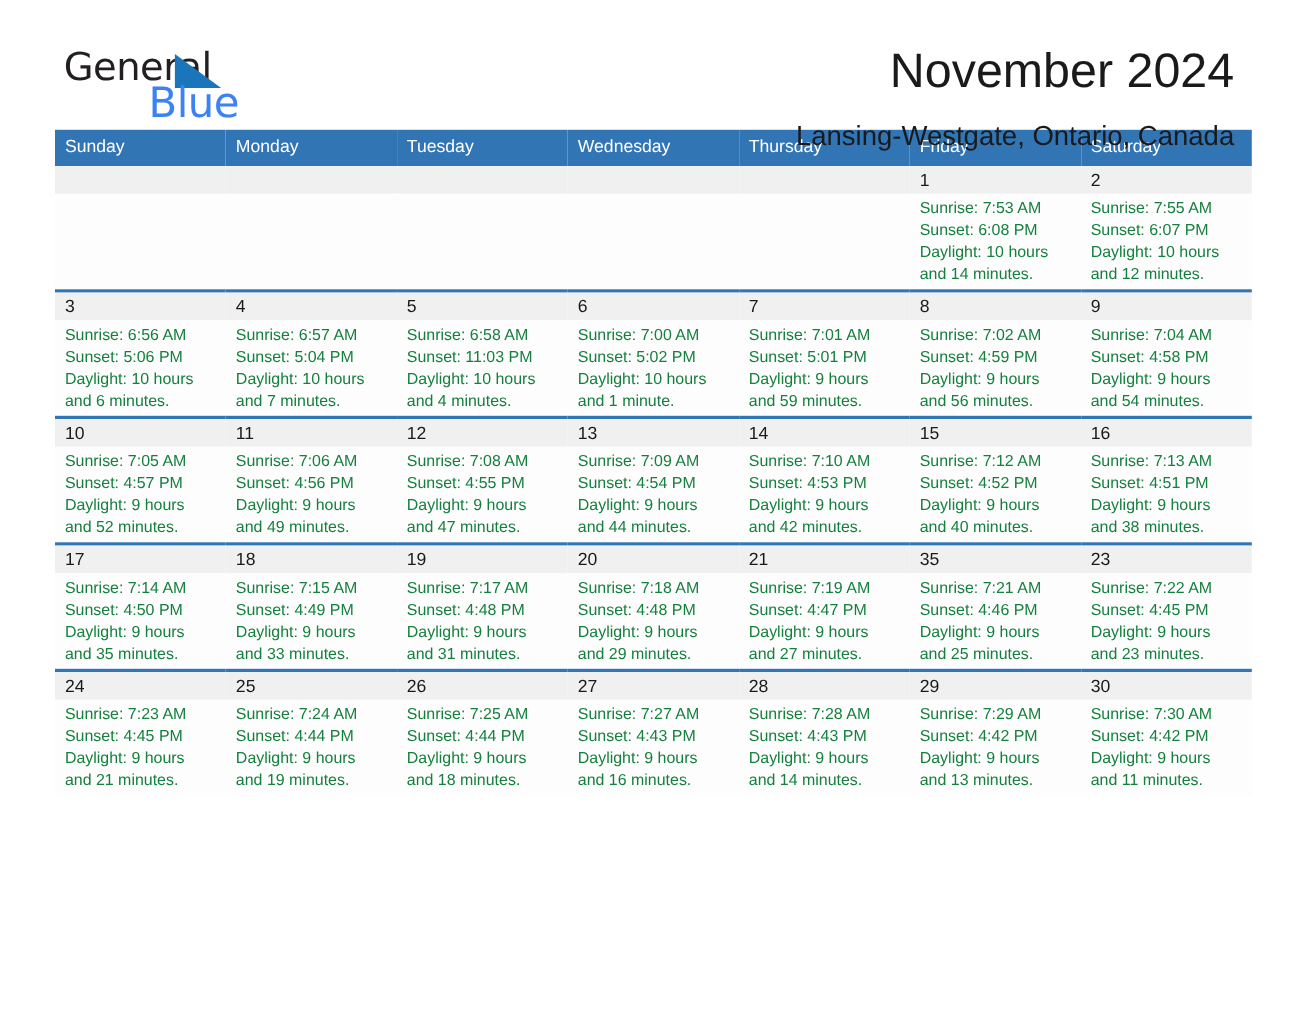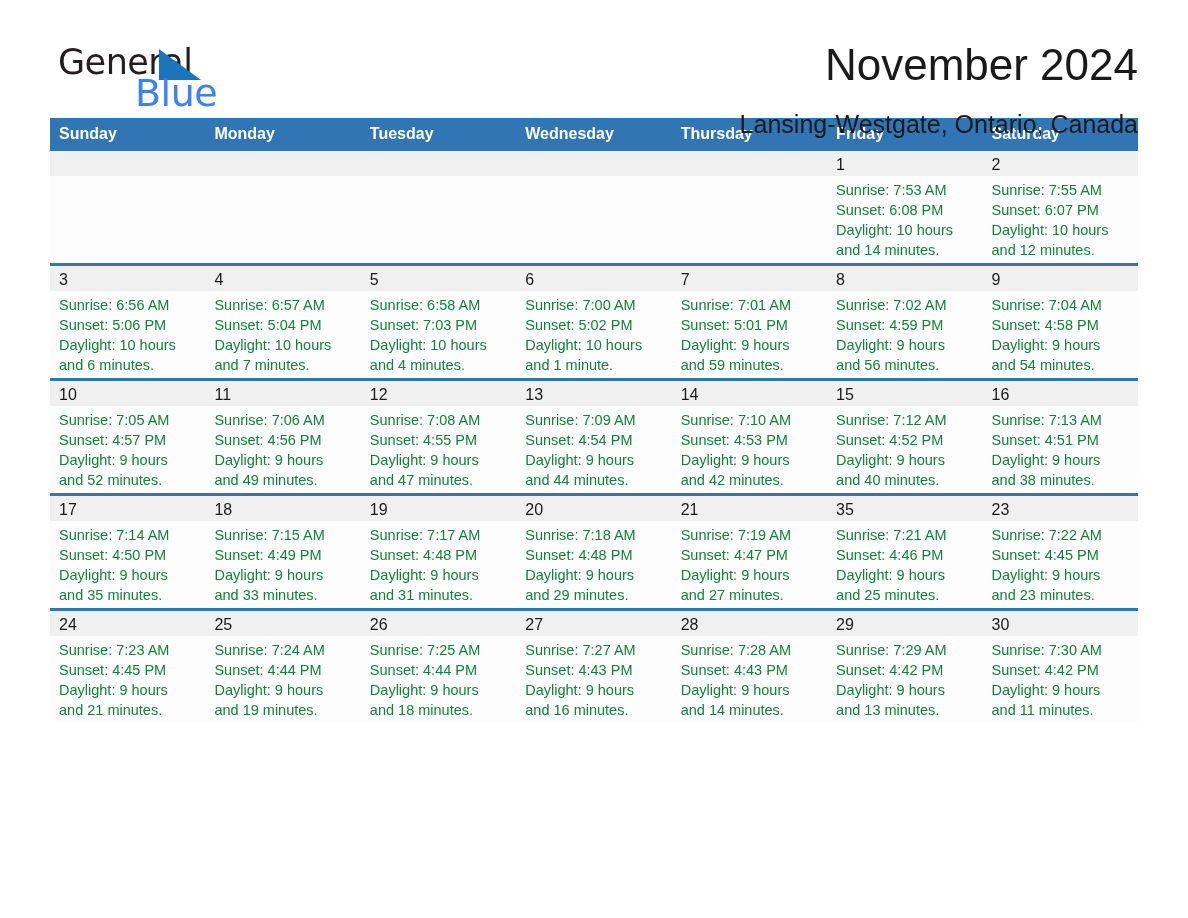--- a/index.html
+++ b/index.html
@@ -62,21 +62,21 @@
     line-height: 35px;
     letter-spacing: -0.5px;
     color: #3b82f6;
     font-family: "DejaVu Sans", sans-serif;
     font-weight: 400;
     text-align: center;
   }
 
   .title-block {
     position: absolute;
-    right: 0;
+    right: 16px;
     top: 40px;
     text-align: right;
   }
   .month-title {
     font-size: 44px;
     line-height: 50px;
     font-weight: 400;
     color: #1a1a1a;
     white-space: nowrap;
   }
@@ -92,21 +92,21 @@
   
   .calendar {
     width: 1088px;
     border-collapse: collapse;
     table-layout: fixed;
   }
   .calendar th {
     background: #3275b5;
     color: #ffffff;
     font-size: 16px;
-    font-weight: 700;
+    font-weight: 400;
     text-align: left;
     padding: 7px 0 8px 9px;
     border: none;
   }
   .calendar td {
     vertical-align: top;
     padding: 0;
     border: none;
     border-top: 3px solid #3275b5;
     height: 112px;
@@ -244,21 +244,21 @@
                 <div>Daylight: 10 hours</div>
                 <div>and 7 minutes.</div>
               </div>
             </div>
           </td>
           <td>
             <div class="cell-inner">
               <div class="daynum-band">5</div>
               <div class="cell-body">
                 <div>Sunrise: 6:58 AM</div>
-                <div>Sunset: 7:03 PM</div>
+                <div>Sunset: 11:03 PM</div>
                 <div>Daylight: 10 hours</div>
                 <div>and 4 minutes.</div>
               </div>
             </div>
           </td>
           <td>
             <div class="cell-inner">
               <div class="daynum-band">6</div>
               <div class="cell-body">
                 <div>Sunrise: 7:00 AM</div>

